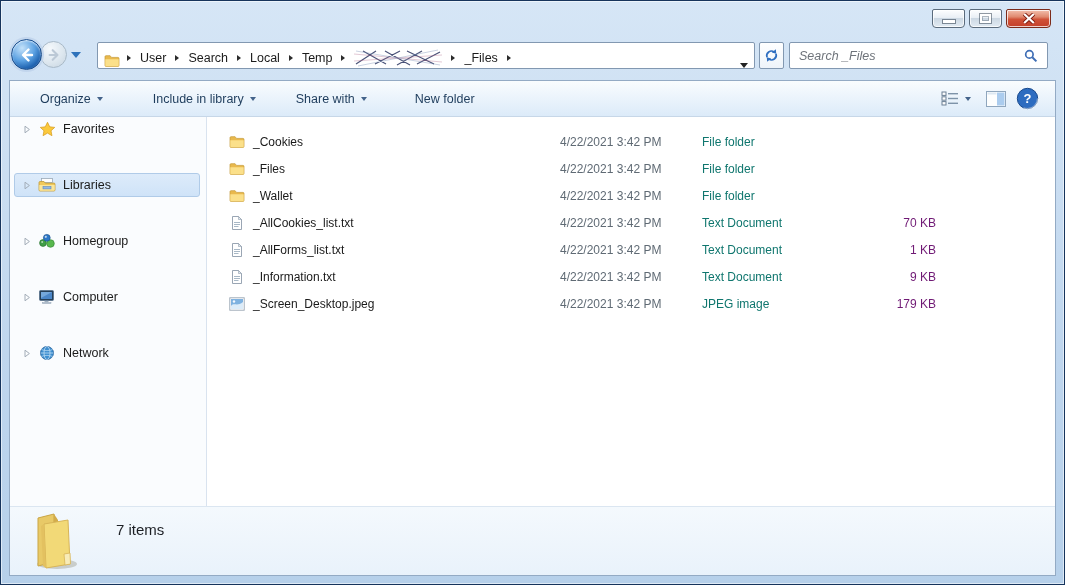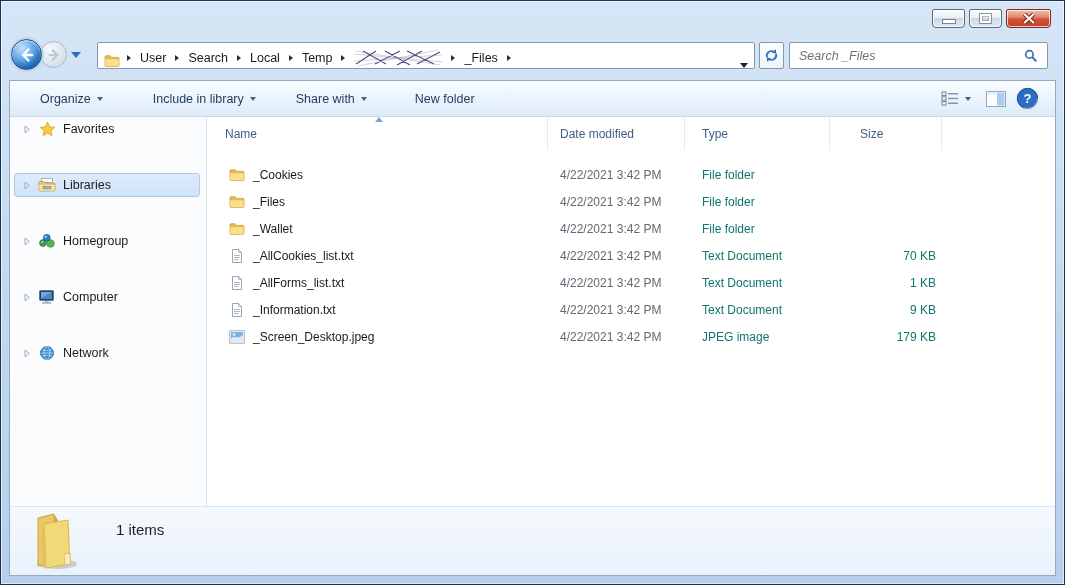--- a/index.html
+++ b/index.html
@@ -86,21 +86,21 @@
   .hc-type { width:145px; padding-left:17px; }
   .hc-size { width:112px; padding-left:30px; }
   .hc-fill { flex:1; border-right:none; }
   .sort-arrow { position:absolute; top:0px; left:168px; width:0; height:0;
     border-left:4.5px solid transparent; border-right:4.5px solid transparent; border-bottom:5px solid #7aa3cc; }
   .rows { padding-top:11px; }
   .row { height:27px; display:flex; align-items:center; cursor:default; }
   .c-name { width:341px; display:flex; align-items:center; gap:8px; padding-left:22px; color:#1a1a1a; }
   .c-date { width:137px; padding-left:12px; color:#5f6a74; }
   .c-type { width:145px; padding-left:17px; color:#0f766e; }
-  .c-size { width:112px; padding-right:6px; text-align:right; color:#0f766e; }
+  .c-size { width:112px; padding-right:6px; text-align:right; color:#701a75; }
   .ficon { flex:none; display:flex; width:16px; }
   
   .details { height:69px; flex:none; position:relative; background:linear-gradient(#f4f9fd,#e9f2fb); border-top:1px solid #dbe6f1; }
   .big-folder { position:absolute; left:14px; top:3px; }
   .item-count { position:absolute; left:106px; top:14px; font-size:15px; color:#1c1f24; }
   .scribble { display:flex; align-items:center; margin:0 2px; }
 </style>
 </head>
 <body>
 
@@ -313,36 +313,20 @@
                 <line x1="2.5" y1="8" x2="15.5" y2="8" stroke="#bcdcf4" stroke-width=".8"></line>
                 <path d="M3.5 4.5 C6 6 12 6 14.5 4.5" fill="none" stroke="#bcdcf4" stroke-width=".7"></path>
                 <path d="M3.5 11.5 C6 10 12 10 14.5 11.5" fill="none" stroke="#bcdcf4" stroke-width=".7"></path>
               </svg>
             </span>
             <span>Network</span>
           </div>
         </div>
 
       <div class="list">
-        <div class="lhead">
-          <div class="hcell hc-name">
-            <span>Name</span>
-            <span class="sort-arrow"></span>
-          </div>
-          <div class="hcell hc-date">
-            <span>Date modified</span>
-          </div>
-          <div class="hcell hc-type">
-            <span>Type</span>
-          </div>
-          <div class="hcell hc-size">
-            <span>Size</span>
-          </div>
-          <div class="hcell hc-fill"></div>
-        </div>
         <div class="rows" id="rows">
             <div class="row">
               <span class="c-name">
                 <span class="ficon">
                   <svg width="16" height="15" viewBox="0 0 16 15">
                     <path d="M1 3.6c0-.5.4-.9.9-.9h4.2l1.4 1.7H14c.6 0 1 .4 1 1v7c0 .6-.4 1-1 1H2c-.6 0-1-.4-1-1z" fill="#e9b94d" stroke="#c49a36" stroke-width=".7"></path>
                     <path d="M1.3 6.3h13.4v6.1c0 .5-.4.9-.9.9H2.2c-.5 0-.9-.4-.9-.9z" fill="#fbe08a"></path>
                   </svg>
                 </span>
                 <span>_Cookies</span>
@@ -460,16 +444,16 @@
       <span class="big-folder">
         <svg width="58" height="62" viewBox="0 0 58 62">
           <ellipse cx="33" cy="54" rx="20" ry="5" fill="rgba(100,90,60,.25)"></ellipse>
           <path d="M14 8 L30 4 L30 52 L14 56 Z" fill="#e8c967" stroke="#c9a545" stroke-width="1"></path>
           <path d="M30 4 L34 10 L34 54 L30 52 Z" fill="#d2ab4a"></path>
           <path d="M20 14 L44 10 L46 54 L22 58 Z" fill="#f2d977" stroke="#d8b558" stroke-width="1"></path>
           <path d="M20 14 L22 58 L19 56 L17 16 Z" fill="#e3c160"></path>
           <path d="M40 44 L46 43 L46.5 54 L41 55 Z" fill="#f8ecb8" stroke="#d8b558" stroke-width=".8"></path>
         </svg>
       </span>
-      <span class="item-count">1 items</span>
+      <span class="item-count">7 items</span>
     </div>
   </div>
 </div>
 
 </body></html>

